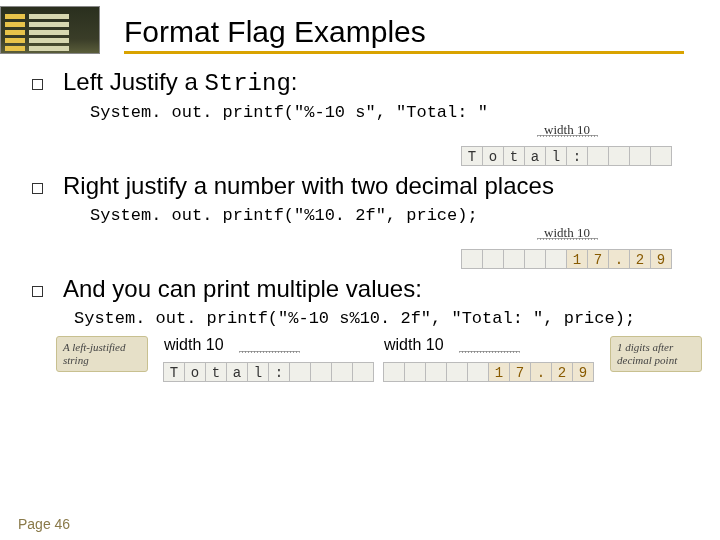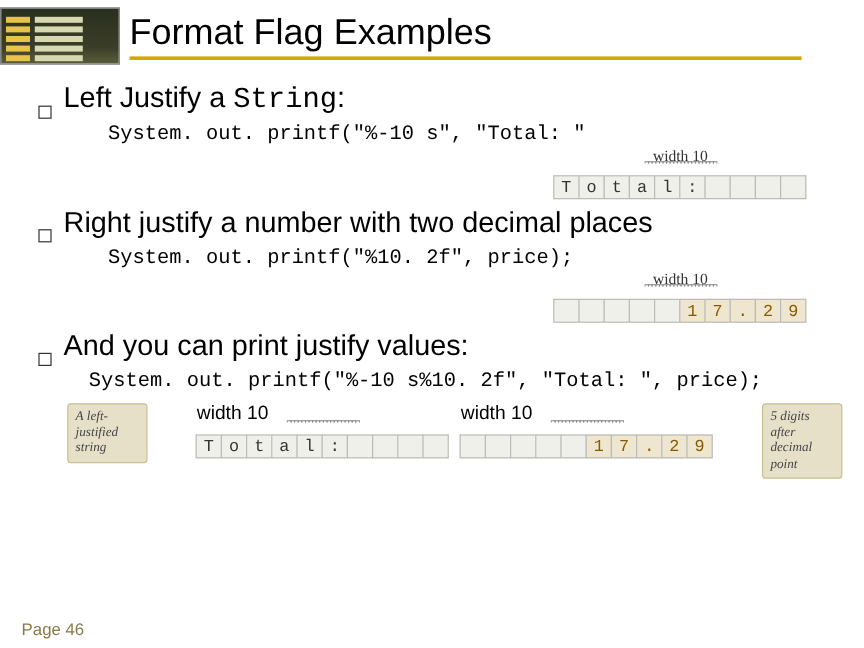--- a/index.html
+++ b/index.html
@@ -6,22 +6,22 @@
   body {
     width: 720px;
     height: 540px;
     background: #fff;
     font-family: Arial, Helvetica, sans-serif;
     position: relative;
     overflow: hidden;
   }
   .header {
     display: flex;
-    align-items: center;
-    gap: 8px;
+    align-items: flex-end;
+    gap: 24px;
     padding: 6px 0 0 0;
   }
   .thumb {
     width: 100px;
     height: 48px;
     background: linear-gradient(180deg,#2a2f1e 0%, #3a3d28 70%, #5a5d3a 100%);
     position: relative;
     border: 1px solid #888;
     overflow: hidden;
   }
@@ -31,21 +31,21 @@
   .title-wrap { flex:1; }
   .title {
     font-size: 30px;
     color: #000;
     padding-bottom: 2px;
     border-bottom: 3px solid #d9a300;
     display: inline-block;
     width: 560px;
   }
   .content { padding: 8px 18px 0 32px; }
-  .bullet-line { display:flex; align-items:flex-end; gap:10px; margin-top:6px; }
+  .bullet-line { display:flex; align-items:center; gap:20px; margin-top:6px; }
   .bullet {
     width:11px; height:11px; border:1px solid #333; display:inline-block;
     position:relative; top:2px; flex-shrink:0;
   }
   .bline { font-size:24px; color:#000; }
   .code-font { font-family: "Courier New", Courier, monospace; }
   .codeline {
     font-family: "Courier New", Courier, monospace;
     font-size:17px;
     margin: 6px 0 2px 58px;
@@ -70,21 +70,21 @@
   .cell.num { background:#efe6d0; color:#885a00; }
   .big-diag { display:flex; gap:0; margin:8px 0 0 24px; align-items:flex-start; }
   .callout {
     background:#e6e0c8;
     border:1px solid #c8c090;
     border-radius:3px;
     font-family: Georgia, serif;
     font-style: italic;
     font-size:11px;
     padding:4px 6px;
-    width:67px;
+    width:92px;
     color:#444;
     line-height:1.2;
   }
   .big-diag .group { margin: 0 2px; }
   .footer {
     position:absolute; bottom:8px; left:18px; right:18px;
     display:flex; justify-content:space-between;
     font-size:9px; color:#555;
   }
   .page { color:#8a7a4a; font-size:14px; }
@@ -167,21 +167,21 @@
           <div class="cell num">7</div>
           <div class="cell num">.</div>
           <div class="cell num">2</div>
           <div class="cell num">9</div>
         </div>
     </div>
   </div>
 
   <div class="bullet-line">
     <span class="bullet"></span>
-    <span class="bline">And you can print justify values:</span>
+    <span class="bline">And you can print multiple values:</span>
   </div>
   <div class="codeline" style="margin-left:42px;">System. out. printf("%-10 s%10. 2f", "Total: ", price);</div>
 
   <div class="big-diag">
     <div class="callout">A left-justified string</div>
     <div style="flex:1; display:flex; justify-content:center; gap:6px;">
       <div class="group">
         <div class="label">width 10</div>
         <div class="brace">⎴⎴⎴⎴⎴⎴⎴⎴⎴⎴⎴⎴⎴⎴⎴⎴⎴⎴⎴⎴</div>
         <div class="cells">
@@ -207,20 +207,20 @@
             <div class="cell"> </div>
             <div class="cell"> </div>
             <div class="cell num">1</div>
             <div class="cell num">7</div>
             <div class="cell num">.</div>
             <div class="cell num">2</div>
             <div class="cell num">9</div>
           </div>
       </div>
     </div>
-    <div class="callout">5 digits after decimal point</div>
+    <div class="callout">1 digits after decimal point</div>
   </div>
 
 </div>
 
 <div class="footer">
   <span class="page">Page 46</span>
 </div>
 
 </body></html>

